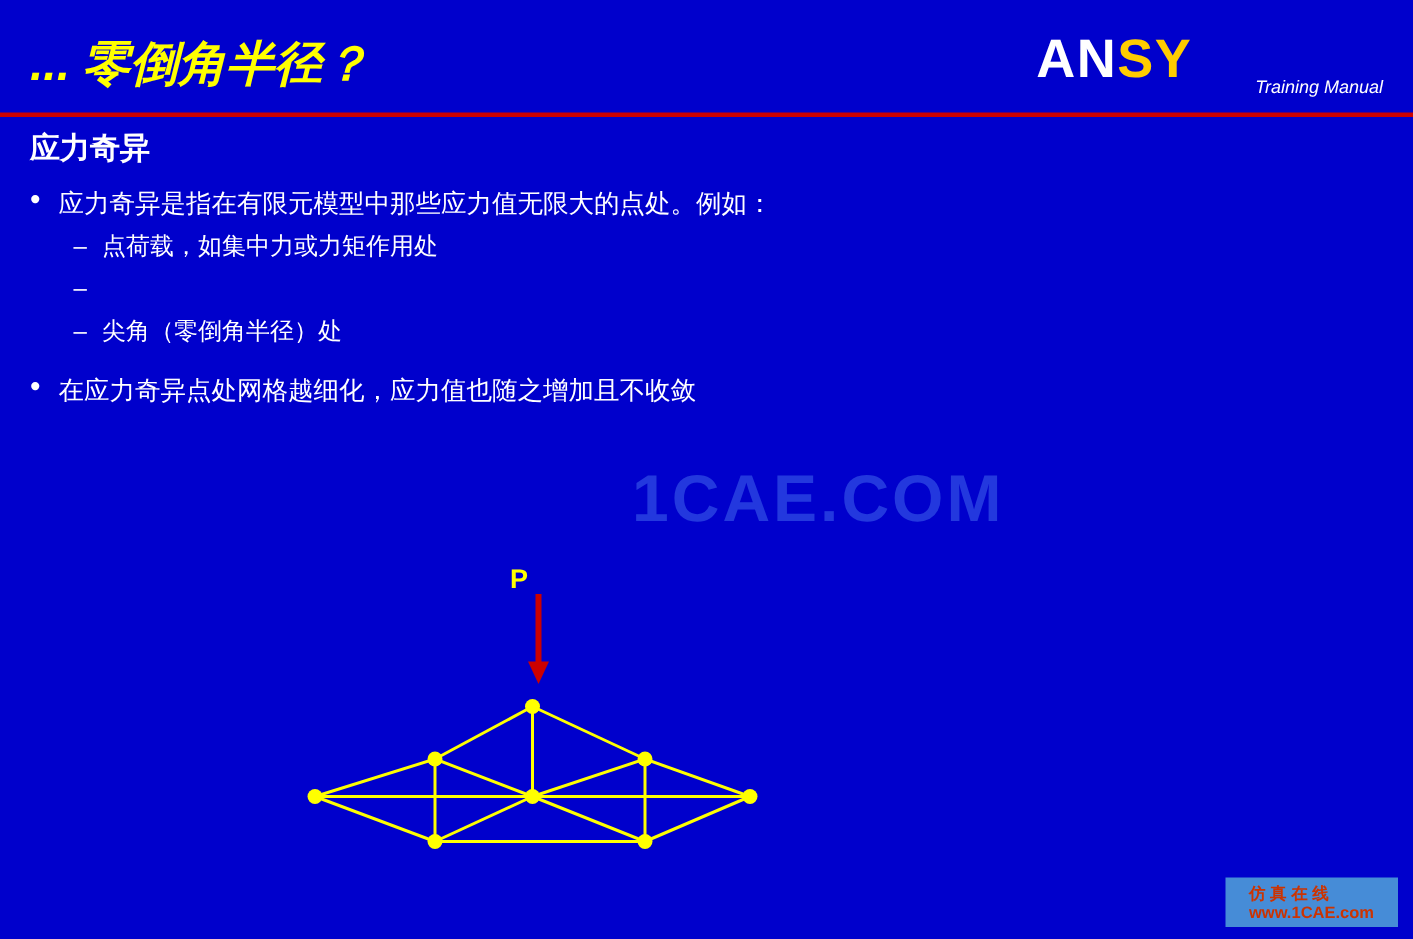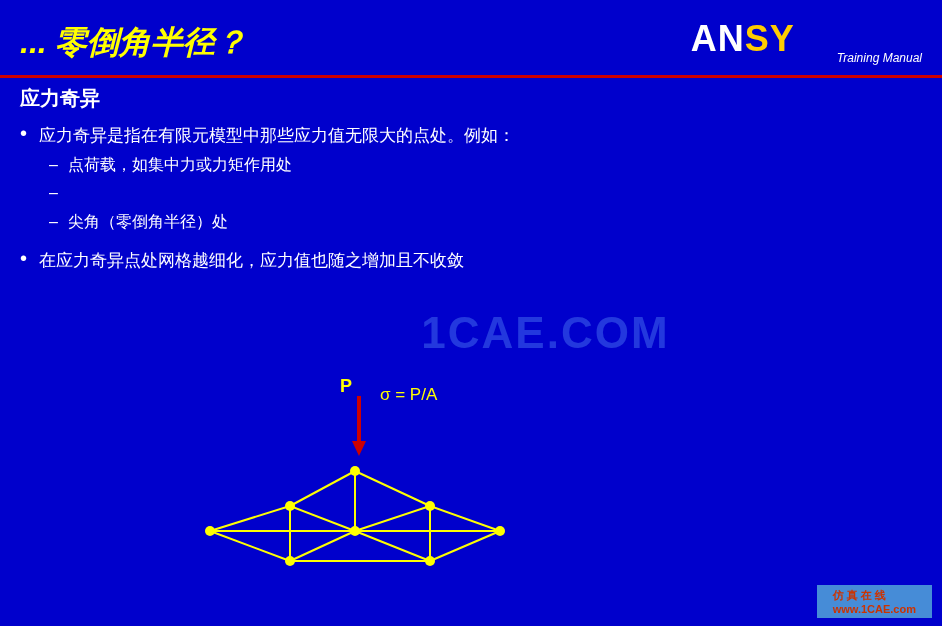--- a/index.html
+++ b/index.html
@@ -245,21 +245,20 @@
     </div>
 
     <div style="position:absolute; top:20px; left:179px;">
       <svg width="20" height="60">
         <line x1="10" y1="0" x2="10" y2="50" stroke="#cc0000" stroke-width="4"></line>
         <polygon points="3,45 17,45 10,60" fill="#cc0000"></polygon>
       </svg>
     </div>
 
     <div style="position:absolute; top:5px; left:210px; color:#ffff00; font-size:17px; line-height:1.7;">
-      <div>σ = P/A</div>
     </div>
 
     <svg class="mesh-svg" width="500" height="145">
 
       <g stroke="#ffff00" stroke-width="2" fill="none">
 
         <line x1="40" y1="100" x2="120" y2="75"></line>
         <line x1="120" y1="75" x2="185" y2="40"></line>
         <line x1="185" y1="40" x2="185" y2="100"></line>
         <line x1="40" y1="100" x2="185" y2="100"></line>

